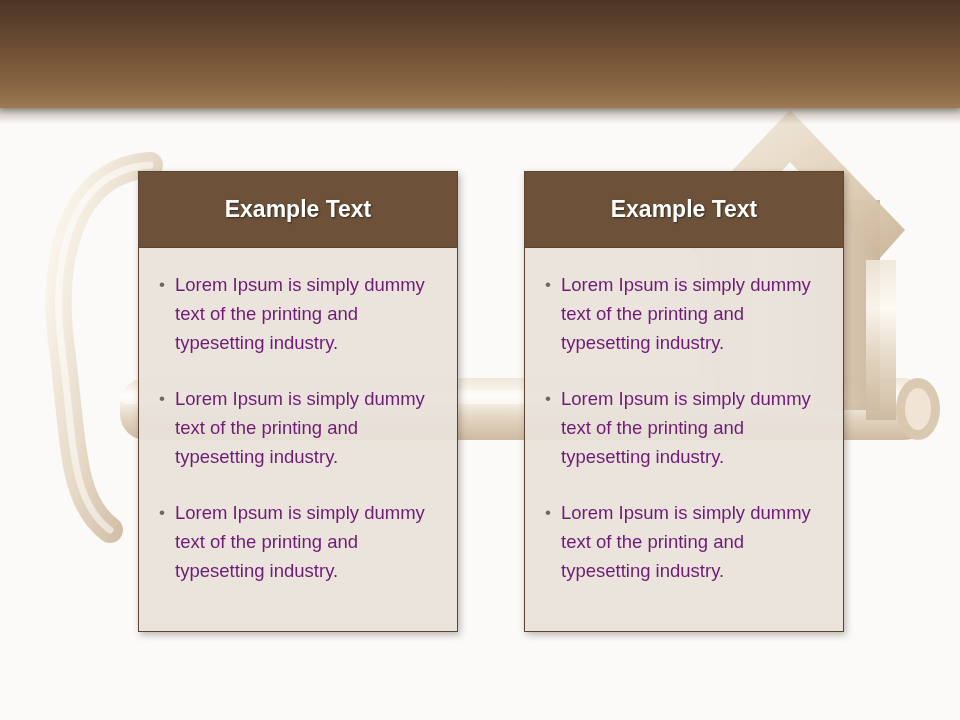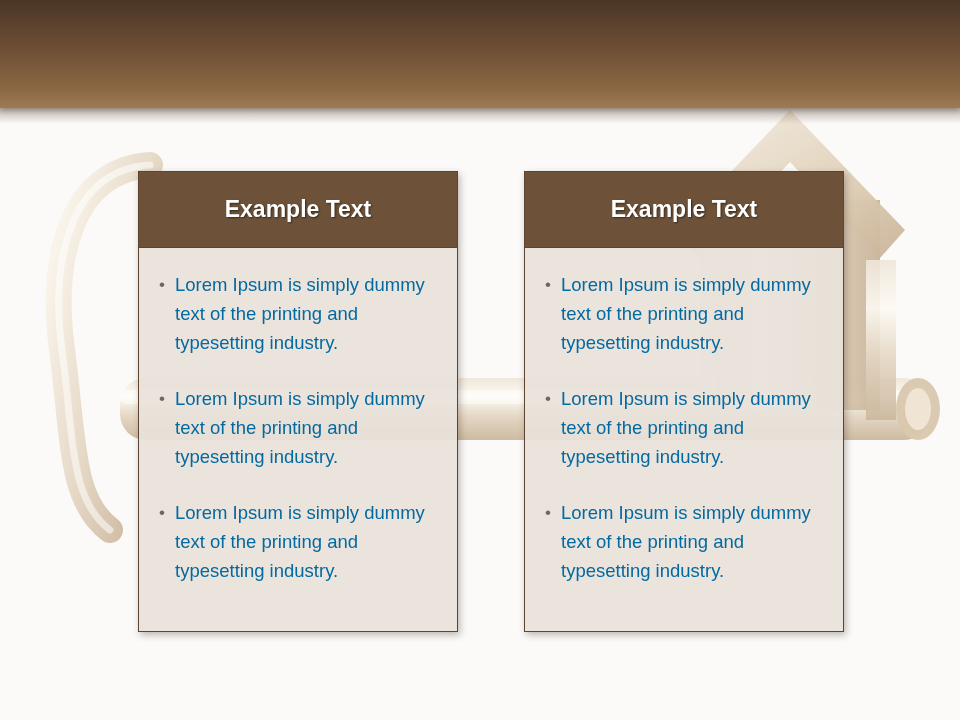--- a/index.html
+++ b/index.html
@@ -115,21 +115,21 @@
     color: #6f665e;
     font-size: 17px;
     line-height: 29px;
     width: 22px;
     flex: 0 0 22px;
     text-align: left;
     padding-left: 6px;
     box-sizing: border-box;
   }
   .bullet-text {
-    color: #0369a1;
+    color: #701a75;
     font-size: 18.5px;
     line-height: 29px;
     flex: 1 1 auto;
   }
 </style>
 </head>
 <body>
 
 <div class="slide">
 

